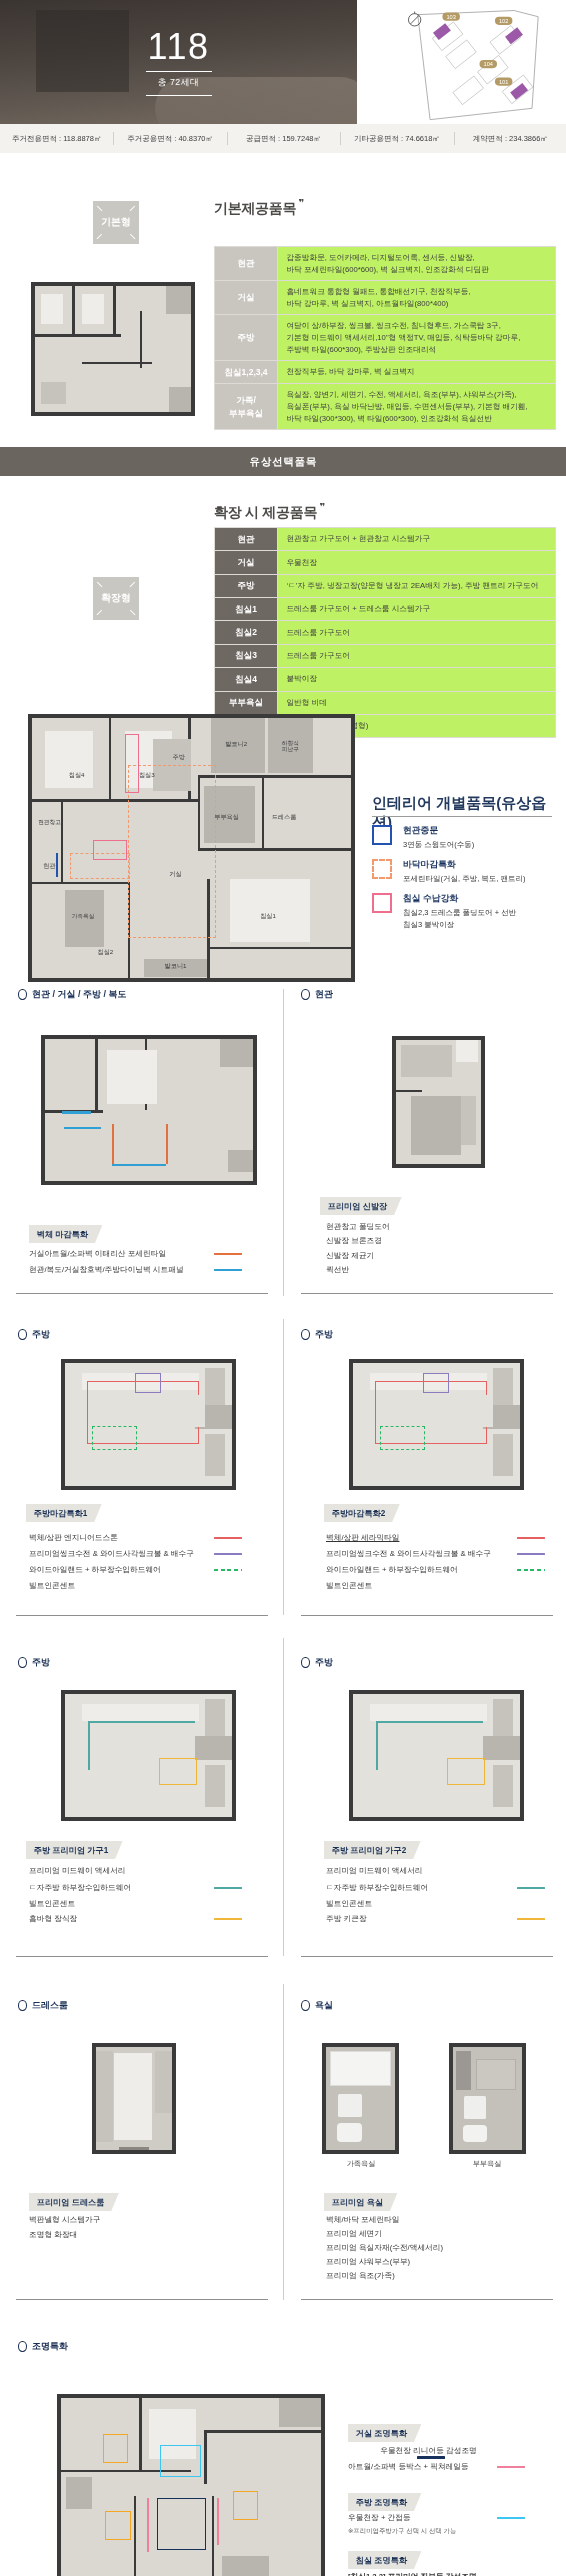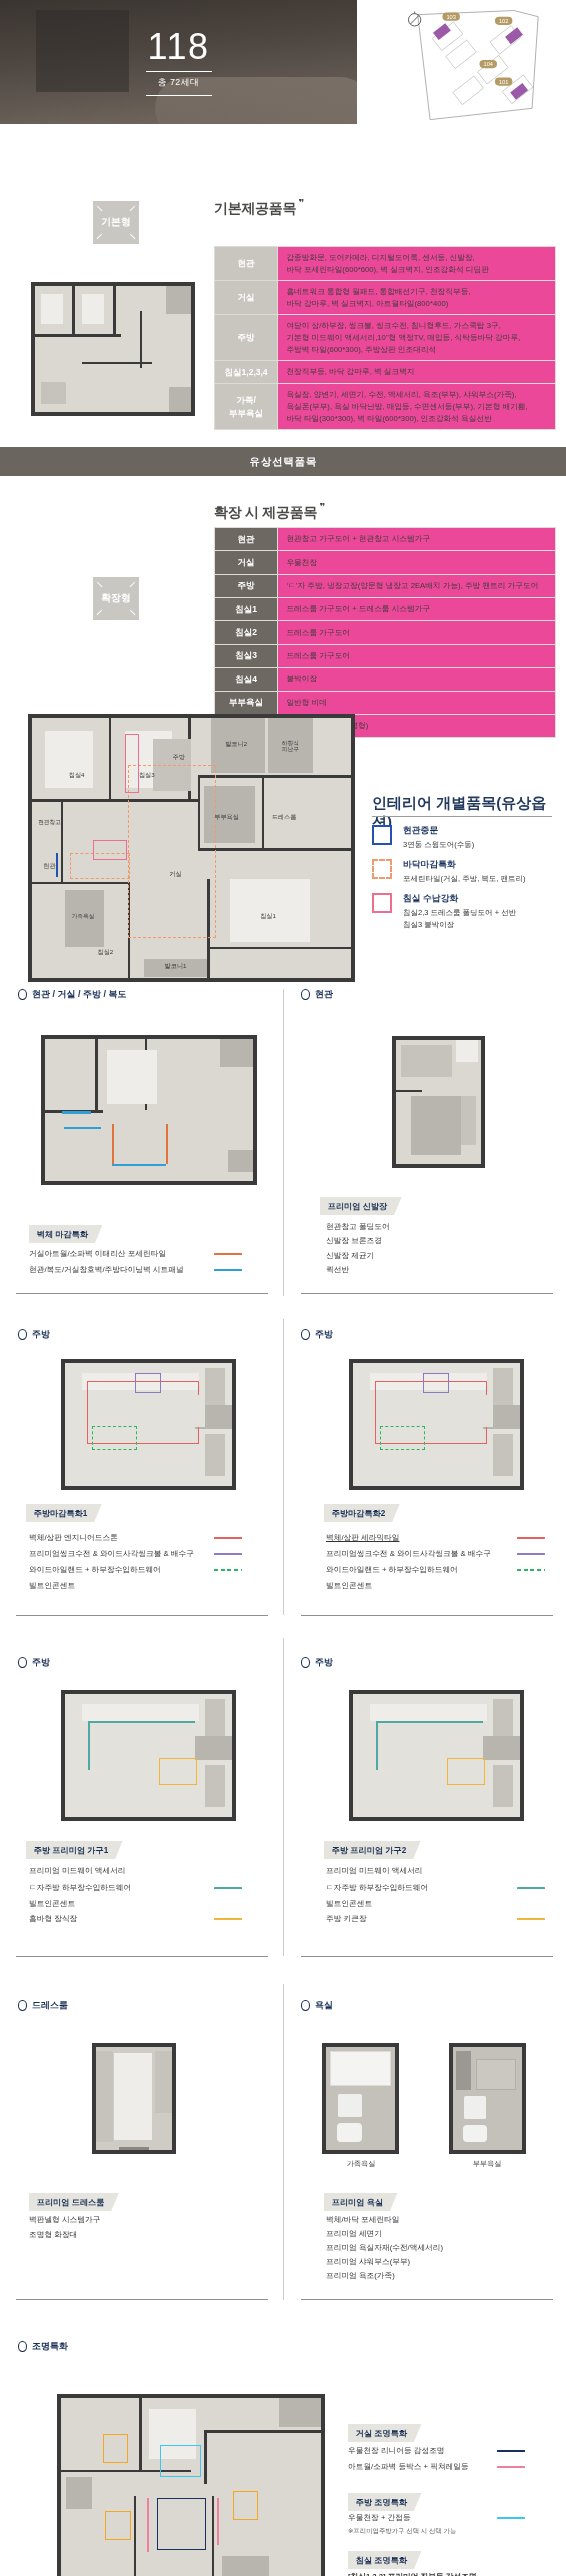--- a/index.html
+++ b/index.html
@@ -28,21 +28,21 @@
 
   
   .badge{position:absolute;background:#c9c7c2;color:#fff;font-size:9.8px;font-weight:bold;
     display:flex;align-items:center;justify-content:center;}
   .tk{position:absolute;width:1px;height:6.7px;background:#fff;}
 
   
   .sec-title{position:absolute;font-size:14px;font-weight:bold;color:#4b4a47;letter-spacing:-0.3px;}
   .sec-title .q{font-size:9.8px;color:#4b4a47;vertical-align:7.2px;margin-left:2.1px;}
   table.spec{position:absolute;width:342px;border-collapse:collapse;}
-  table.spec td{border:0.5px solid #dedbd6;font-size:7.7px;color:#3d3d3d;padding:4.6px 8.2px;line-height:1.55;background:#ec4899;vertical-align:middle;}
+  table.spec td{border:0.5px solid #dedbd6;font-size:7.7px;color:#3d3d3d;padding:4.6px 8.2px;line-height:1.55;background:#bef264;vertical-align:middle;}
   table.spec td.rm{width:58px;text-align:center;color:#fff;font-weight:bold;font-size:8.5px;background:#c9c6c0;padding:4.6px 2.1px;}
   table.spec.dark td.rm{background:#6e6863;}
   .pre{white-space:pre-line;}
 
   .band{position:absolute;left:0;width:567px;height:29px;background:#6b6560;color:#fff;
     display:flex;align-items:center;justify-content:center;font-size:10.3px;font-weight:bold;letter-spacing:1px;}
 
   
   .plan{position:absolute;background:#dbd8d2;border:4.6px solid #3a3a3a;box-sizing:border-box;}
   .wall{position:absolute;background:#3a3a3a;}
@@ -124,20 +124,27 @@
           <text x="285" y="162" font-size="11" fill="#fff" text-anchor="middle">101</text>
         </g>
         <g stroke="#333" fill="none" stroke-width="1.5">
           <circle cx="112" cy="38" r="12"></circle>
           <path d="M104,46 L120,30 M112,26 L112,22"></path>
         </g>
       </svg>
     </div>
   </div>
 
+  <div class="strip">
+    <div class="strip-item">주거전용면적 : 118.8878㎡</div>
+    <div class="strip-item">주거공용면적 : 40.8370㎡</div>
+    <div class="strip-item">공급면적 : 159.7248㎡</div>
+    <div class="strip-item">기타공용면적 : 74.6618㎡</div>
+    <div class="strip-item">계약면적 : 234.3866㎡</div>
+  </div>
 
   <div class="badge" style="left:93px;top:201px;width:46px;height:43px;">
     <span class="tk" style="left:6.2px;top:4.1px;transform:rotate(-45deg);"></span>
     <span class="tk" style="right:6.2px;top:4.1px;transform:rotate(45deg);"></span>
     <span class="tk" style="left:6.2px;bottom:4.1px;transform:rotate(45deg);"></span>
     <span class="tk" style="right:6.2px;bottom:4.1px;transform:rotate(-45deg);"></span>
     <span>기본형</span>
   </div>
 
   <div class="plan" style="left:31px;top:282px;width:164px;height:134px;">
@@ -577,21 +584,21 @@
     <div class="mk" style="left:16%;top:20%;width:9%;height:15%;border-color:#f5a623;"></div>
     <div class="mk" style="left:17%;top:63%;width:9%;height:15%;border-color:#f5a623;"></div>
     <div class="mk" style="left:66%;top:52%;width:9%;height:15%;border-color:#f5a623;"></div>
     <div class="mk" style="left:38%;top:26%;width:15%;height:17%;border-color:#3ec6f2;"></div>
     <div class="mk" style="left:37%;top:56%;width:18%;height:28%;border-color:#17305c;"></div>
     <div class="lnv" style="left:33%;top:56%;height:30%;background:#ef7f9d;width:1.8px;"></div>
     <div class="lnv" style="left:60%;top:56%;height:26%;background:#ef7f9d;width:1.8px;"></div>
   </div>
 
   <div class="tag" style="left:348px;top:2424px;">거실 조명특화</div>
-  <div class="item" style="left:348px;top:2446px;width:177px;">
+  <div class="item" style="left:340px;top:2446px;width:177px;flex-direction:column;">
       <span>우물천장 리니어등 감성조명</span>
       <span class="chip c-navy"></span>
     </div>
   <div class="item" style="left:348px;top:2462px;width:177px;">
       <span>아트월/소파벽 등박스 + 픽쳐레일등</span>
       <span class="chip c-pink"></span>
     </div>
 
   <div class="tag" style="left:348px;top:2493px;">주방 조명특화</div>
   <div class="item" style="left:348px;top:2513px;width:177px;">

